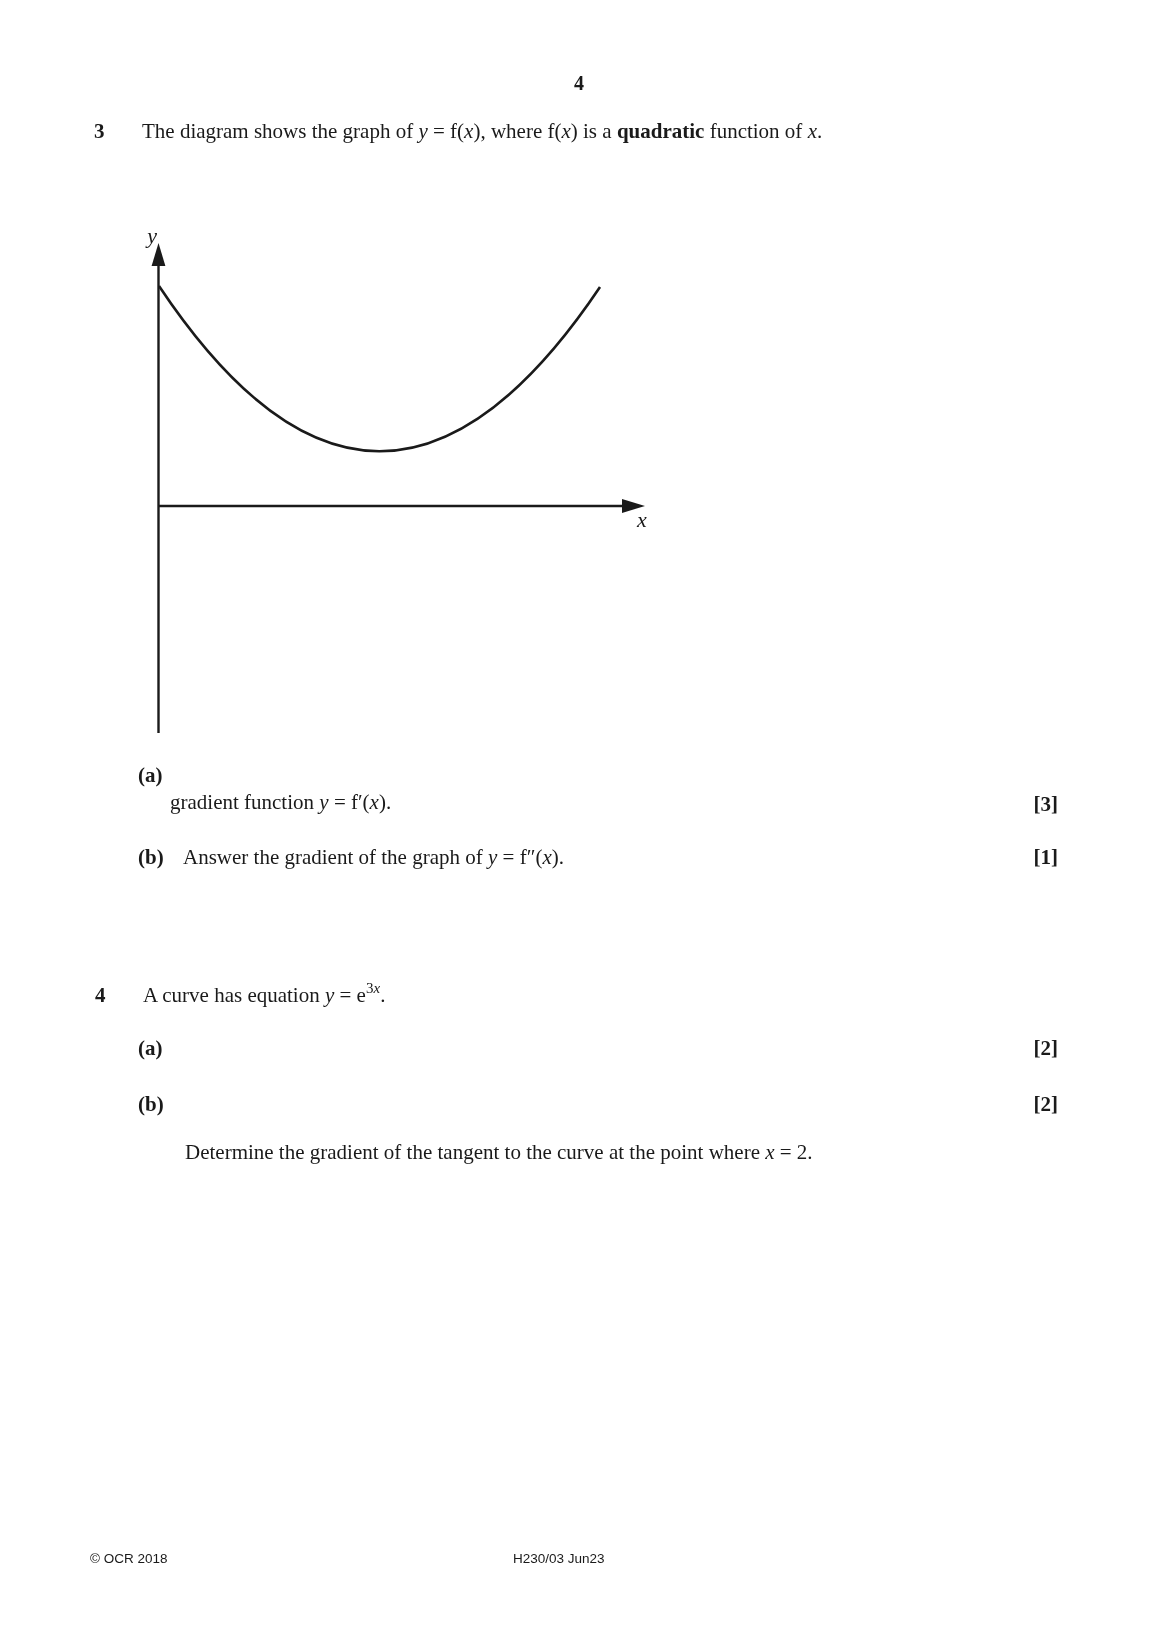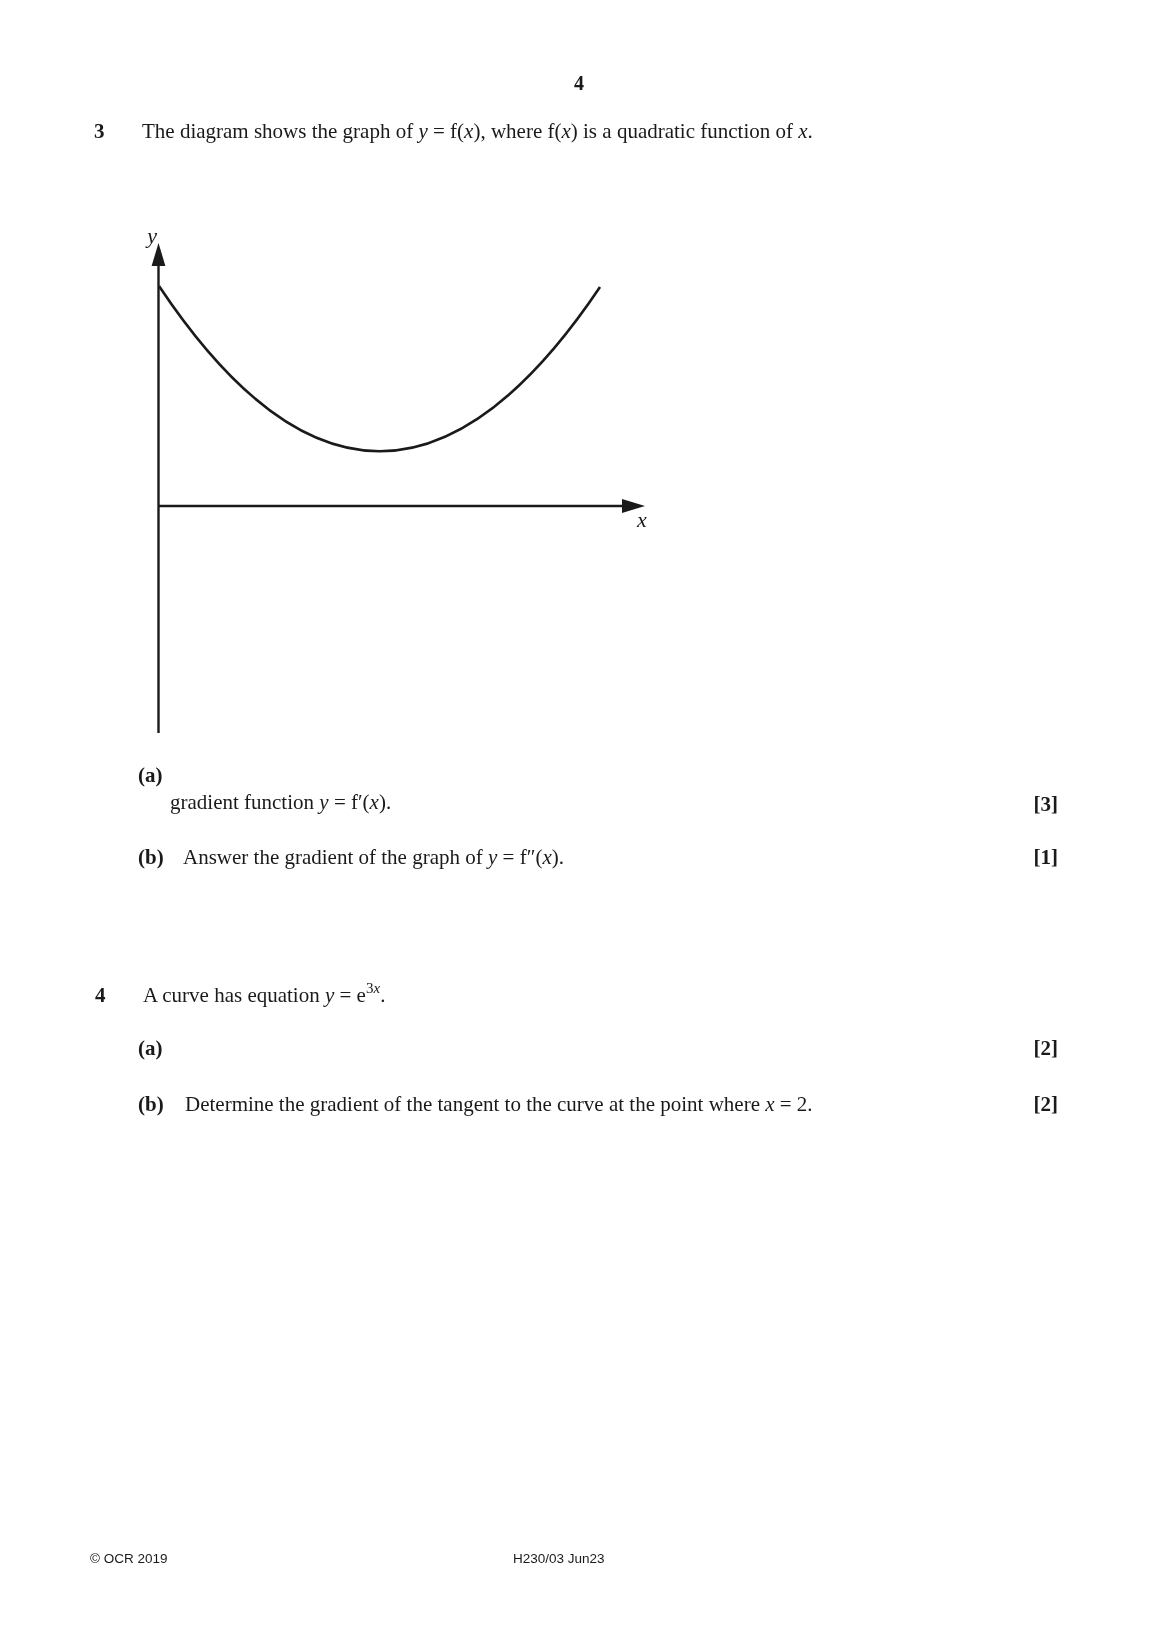--- a/index.html
+++ b/index.html
@@ -10,21 +10,21 @@
   .row { position:absolute; font-size:21px; line-height:26px; white-space:nowrap; }
   .qnum { font-weight:bold; }
   .plabel { font-weight:bold; }
   .mark { position:absolute; right:100px; font-weight:bold; font-size:21px; line-height:26px; }
   .pageno { position:absolute; top:71px; left:0; width:100%; text-align:center;
             font-weight:bold; font-size:20px; line-height:24px; }
   .footer { position:absolute; font-family:"Liberation Sans", sans-serif;
             font-size:13.5px; line-height:16px; color:#1a1a1a; }
   .seg-rm { }
   .seg-it { font-style:italic; }
-  .seg-bf { font-weight:normal; }
+  .seg-bf { font-weight:bold; }
   .seg-sup { font-size:15px; position:relative; top:-9px; }
   .seg-supit { font-size:15px; font-style:italic; position:relative; top:-9px; }
   .graph-svg { position:absolute; left:90px; top:200px; }
   .axis-label { font-family:"Liberation Serif", serif; font-style:italic;
                 font-size:22px; fill:#1a1a1a; }
 </style>
 </head>
 <body>
 
 <div class="page">
@@ -52,19 +52,19 @@
   <div class="row" style="left:183px; top:844px"><span class="seg-rm">Answer the gradient of the graph of </span><span class="seg-it">y</span><span class="seg-rm"> = f″(</span><span class="seg-it">x</span><span class="seg-rm">).</span></div>
   <div class="mark" style="top:844px">[1]</div>
 
   <div class="row qnum" style="left:95px; top:982px">4</div>
   <div class="row" style="left:143px; top:982px"><span class="seg-rm">A curve has equation </span><span class="seg-it">y</span><span class="seg-rm"> = e</span><span class="seg-sup">3</span><span class="seg-supit">x</span><span class="seg-rm">.</span></div>
 
   <div class="row plabel" style="left:138px; top:1035px">(a)</div>
   <div class="mark" style="top:1035px">[2]</div>
 
   <div class="row plabel" style="left:138px; top:1091px">(b)</div>
-  <div class="row" style="left:185px; top:1091px"><span class="seg-rm">Determine the gradient of the tangent to the curve at the point where </span><span class="seg-it">x</span><span class="seg-rm"> = 2.</span></div>
+  <div class="row" style="left:185px; top:1139px"><span class="seg-rm">Determine the gradient of the tangent to the curve at the point where </span><span class="seg-it">x</span><span class="seg-rm"> = 2.</span></div>
   <div class="mark" style="top:1091px">[2]</div>
 
-  <div class="footer" style="left:90px; top:1551px">© OCR 2019</div>
+  <div class="footer" style="left:90px; top:1551px">© OCR 2018</div>
   <div class="footer" style="left:513px; top:1551px">H230/03 Jun23</div>
 
 </div>
 
 </body></html>

